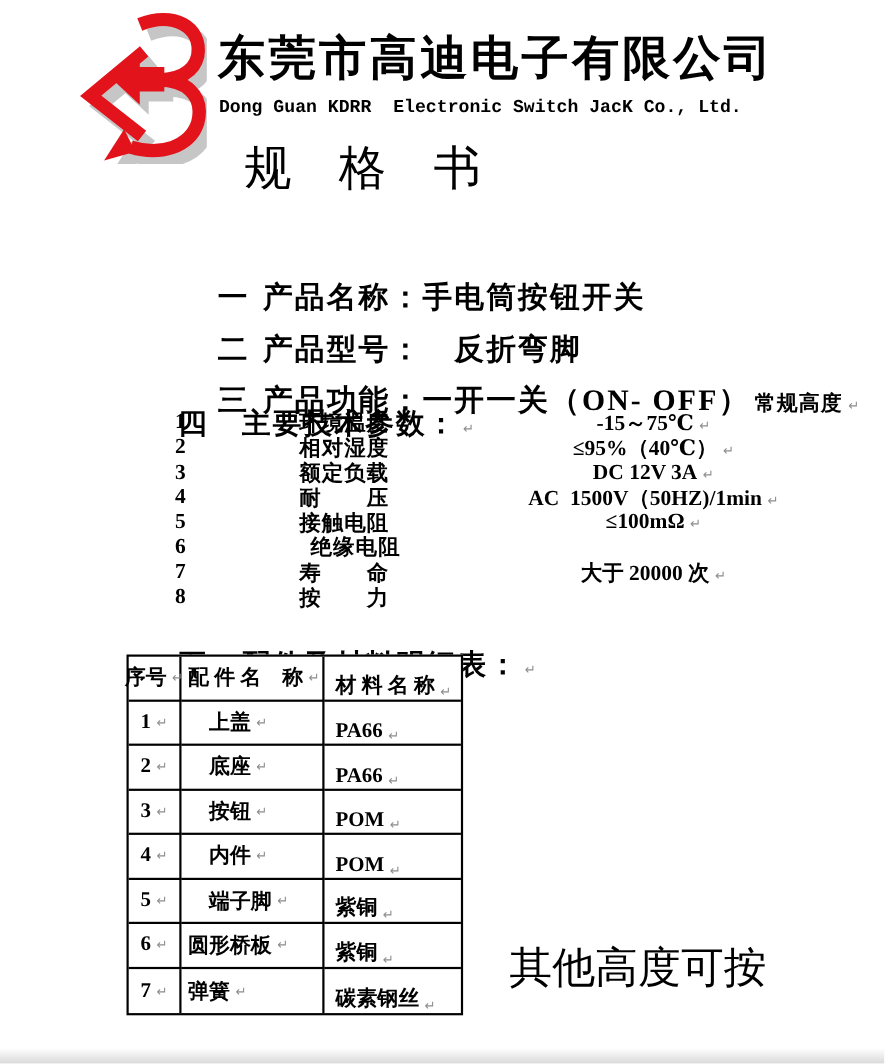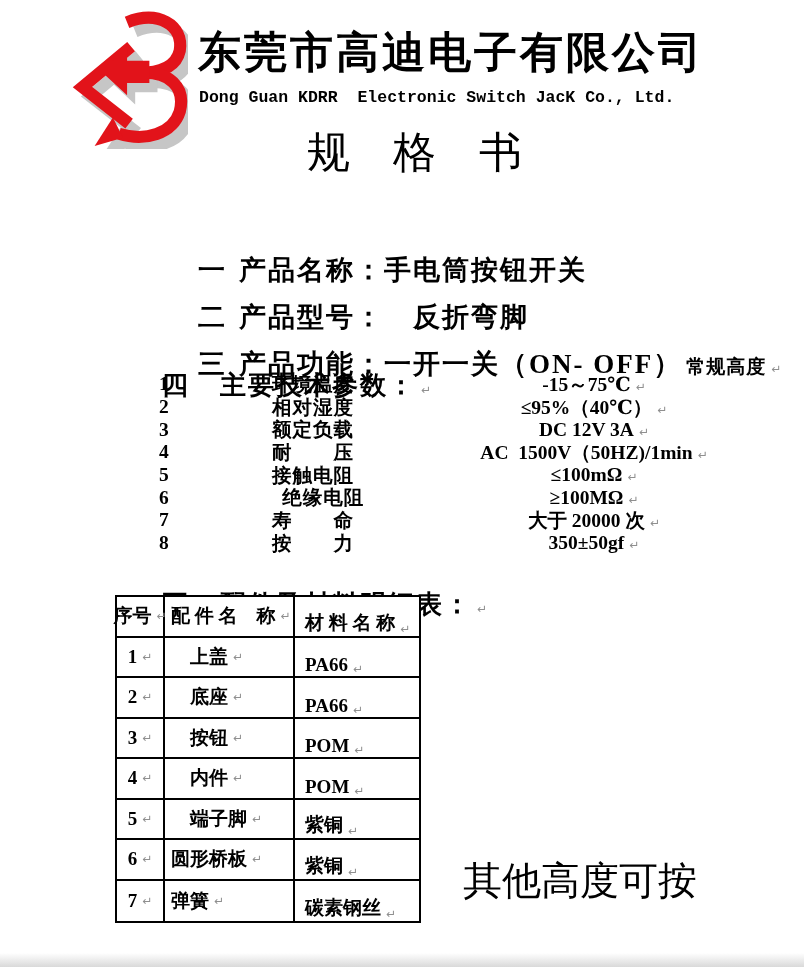--- a/index.html
+++ b/index.html
@@ -15,21 +15,21 @@
   .company-cn {
     position:absolute; left:198px; top:24px; font-size:43px; font-weight:700;
     letter-spacing:3px; font-family:"DejaVu Sans","Liberation Sans",sans-serif;
     white-space:pre;
   }
   .company-en {
     position:absolute; left:199px; top:88px; font-size:16.5px; font-weight:700;
     font-family:"Liberation Mono","DejaVu Sans Mono",monospace; white-space:pre;
   }
   .doc-title {
-    position:absolute; left:222px; top:124px; width:300px; text-align:right;
+    position:absolute; left:222px; top:124px; width:300px; text-align:left;
     font-size:43px; font-weight:500; white-space:pre;
     font-family:"DejaVu Sans","Liberation Sans",sans-serif;
   }
 
   
   .items { position:absolute; left:128px; top:200px; }
   .item-line { height:47px; line-height:47px; font-size:27px; font-weight:600; letter-spacing:2px; white-space:pre; }
   .item-idx { margin-right:12px; }
   .small-txt { font-size:19px; font-weight:700; letter-spacing:1px; margin-left:4px; }
 
@@ -160,33 +160,31 @@
 
       <div class="param-row">
         <span class="param-no">5</span>
         <span class="param-label">接触电阻</span>
         <span class="param-value"><span>≤100mΩ</span><span class="pmark">↵</span></span>
       </div>
 
       <div class="param-row">
         <span class="param-no">6</span>
         <span class="param-label">　绝缘电阻</span>
-        <span class="param-value"><span>≥100MΩ</span><span class="pmark">↵</span></span>
       </div>
 
       <div class="param-row">
         <span class="param-no">7</span>
         <span class="param-label">寿　　命</span>
         <span class="param-value"><span>大于 20000 次</span><span class="pmark">↵</span></span>
       </div>
 
       <div class="param-row">
         <span class="param-no">8</span>
         <span class="param-label">按　　力</span>
-        <span class="param-value"><span>350±50gf</span><span class="pmark">↵</span></span>
       </div>
     </div>
 
   <div class="section-line sec5">
     <span class="sec-idx">五</span><span>配件及材料明细表：</span><span class="pmark">↵</span>
   </div>
 
   <div class="parts-table">
     <div class="t-row">
       <div class="t-cell c1"><span>序号</span><span class="pmark">↵</span></div>

